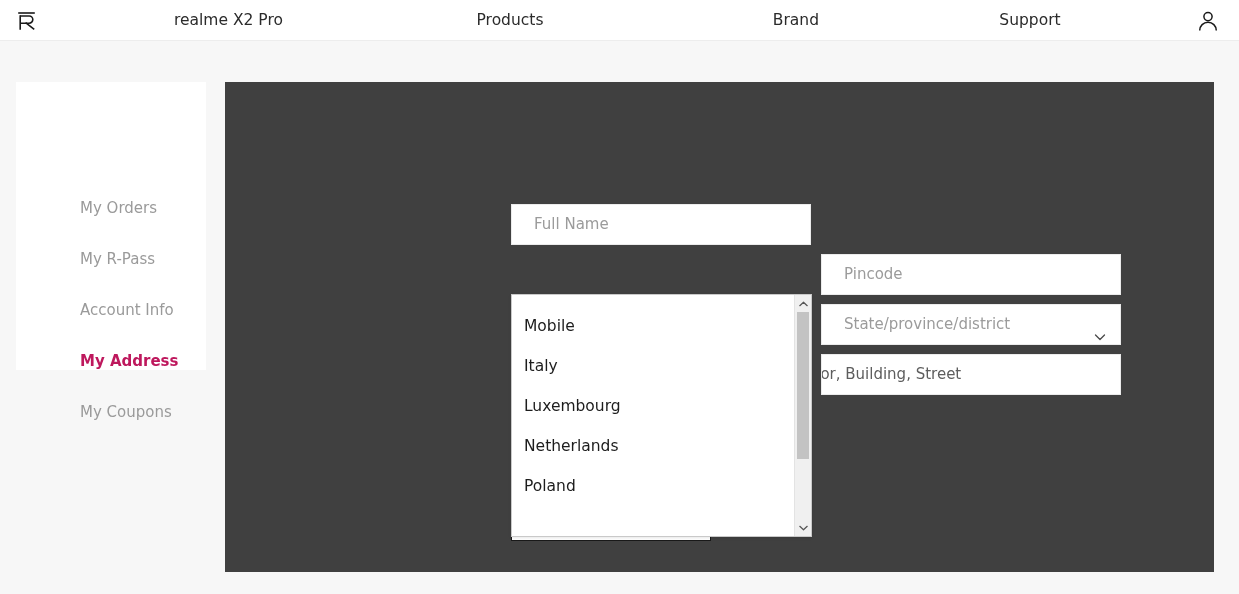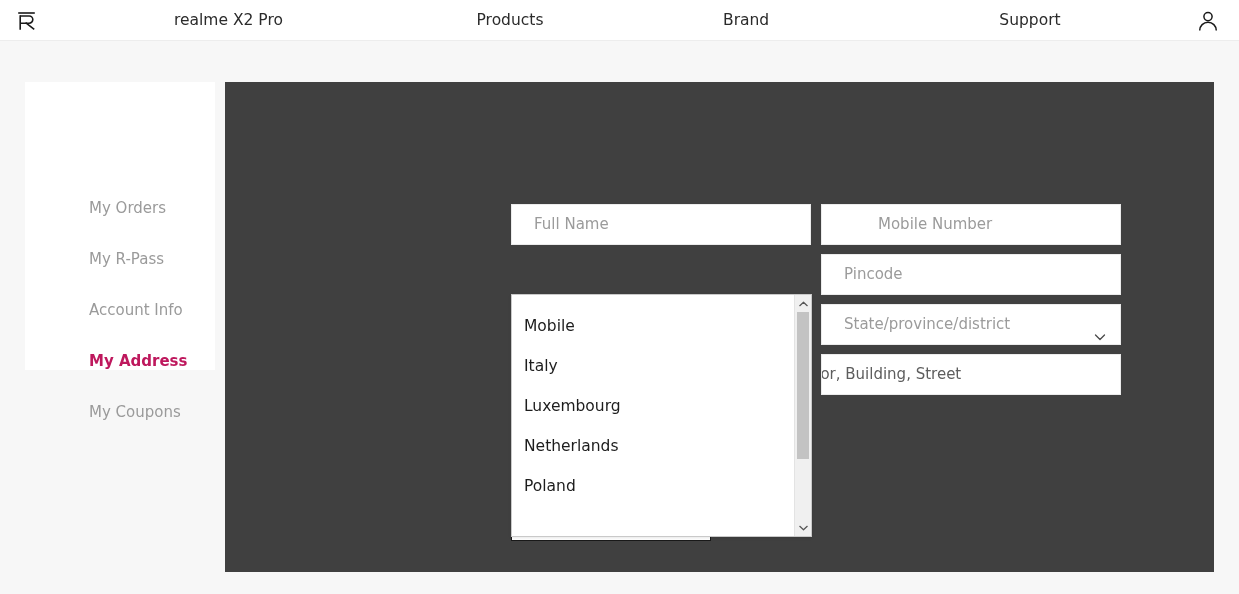--- a/index.html
+++ b/index.html
@@ -39,33 +39,33 @@
     top: 0;
     height: 40px;
     line-height: 40px;
     font-size: 15.5px;
     color: #2b2b2b;
     white-space: nowrap;
     cursor: pointer;
   }
   .nav-link.n0 { left: 174px; width: 96px; text-align: center; }
   .nav-link.n1 { left: 462px; width: 96px; text-align: center; }
-  .nav-link.n2 { left: 723px; width: 96px; text-align: left; }
+  .nav-link.n2 { left: 723px; width: 96px; text-align: right; }
   .nav-link.n3 { left: 982px; width: 96px; text-align: center; }
   .account-icon {
     position: absolute;
     right: 18px; top: 8px;
     width: 26px; height: 26px;
     cursor: pointer;
   }
 
   
   .sidebar {
     position: absolute;
-    left: 25px; top: 82px;
+    left: 16px; top: 82px;
     width: 190px;
     height: 288px;
     background: #ffffff;
   }
   .side-item {
     position: absolute;
     left: 0;
     width: 190px;
     font-size: 15px;
     color: #9a9a9a;
@@ -273,23 +273,20 @@
     <span class="side-label">My Coupons</span>
   </div>
 </div>
 
 <div class="panel">
 
   <div class="field f-fullname">
     <span class="ph">Full Name</span>
   </div>
 
-  <div class="field f-mobile">
-    <span class="ph">Mobile Number</span>
-  </div>
 
   <div class="field f-pincode">
     <span class="ph">Pincode</span>
   </div>
 
   <div class="field f-state">
     <span class="ph">State/province/district</span>
     <span class="chev-down">
       <svg width="12" height="12" viewBox="0 0 12 12" aria-hidden="true">
         <path d="M1.5 4 L6 8.5 L10.5 4" stroke="#4a4a4a" stroke-width="1.3" fill="none" stroke-linecap="round" stroke-linejoin="round"></path>

